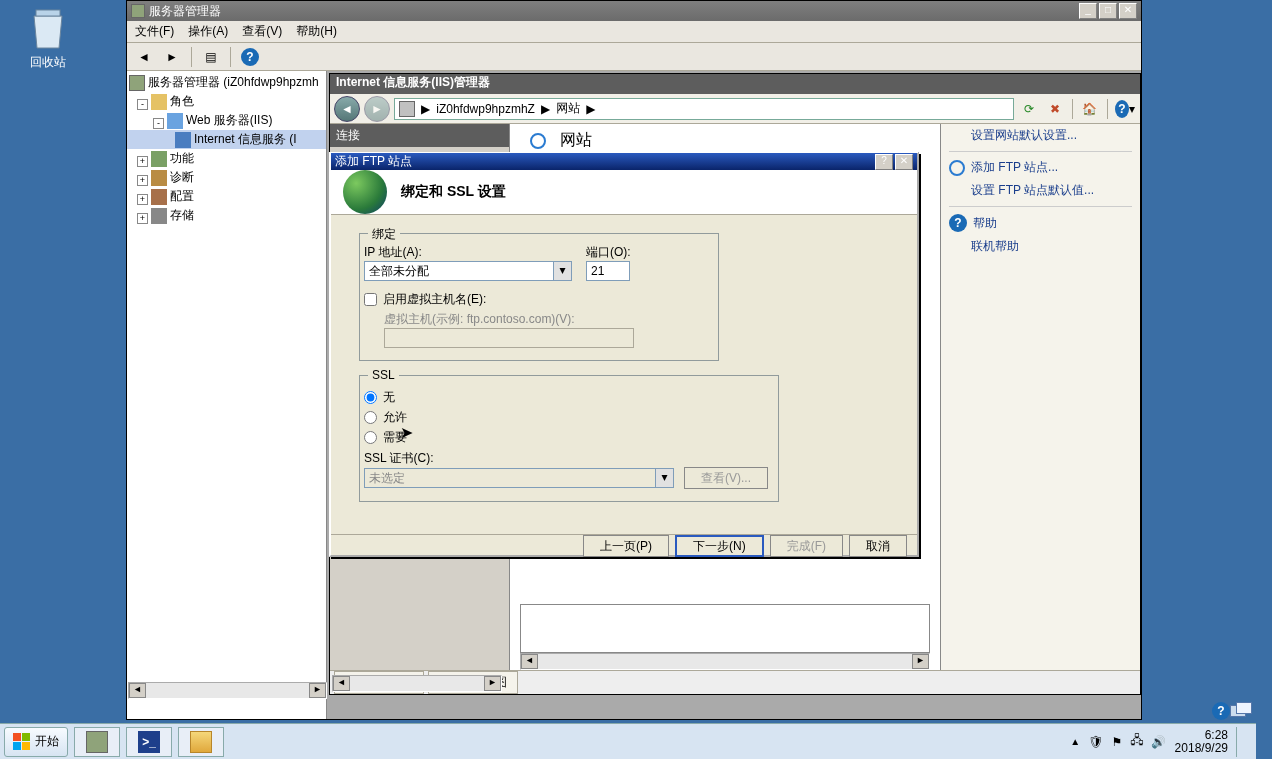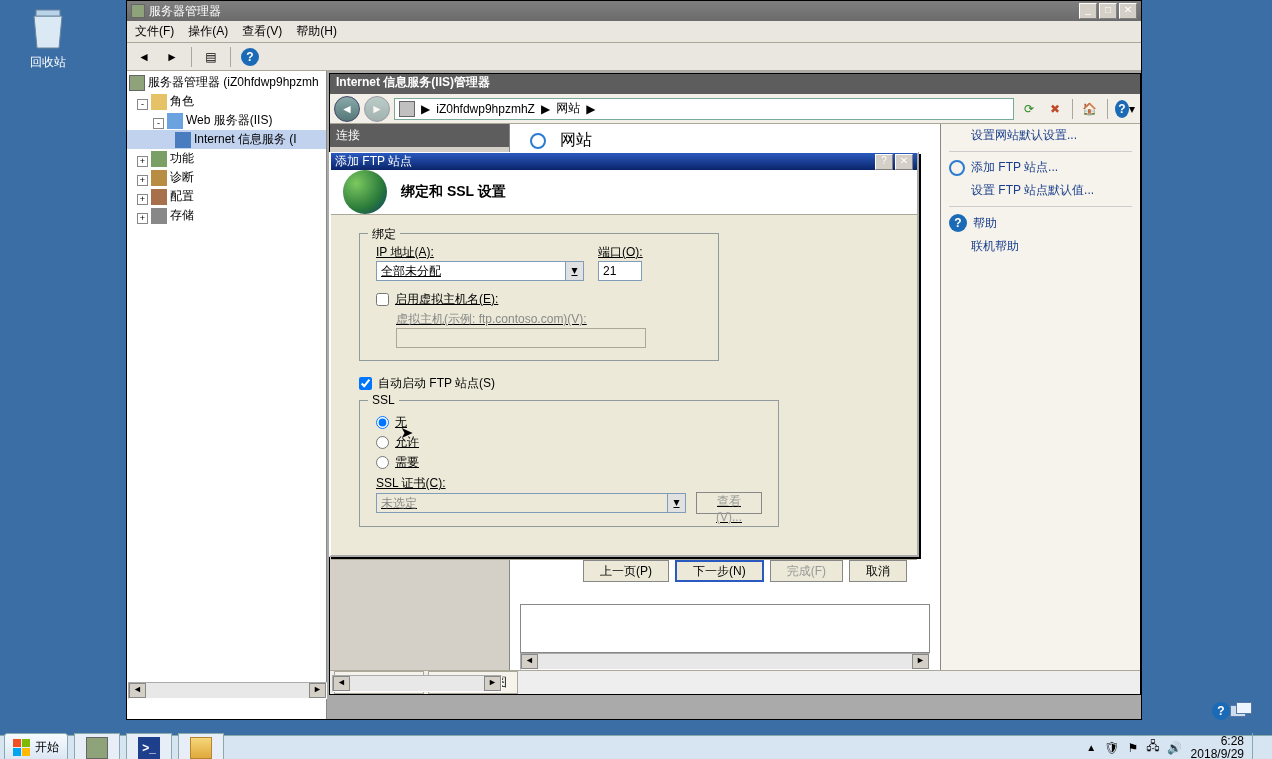--- a/index.html
+++ b/index.html
@@ -45,41 +45,41 @@
 .iis-bottom-tabs{height:24px; background:#eee; border-top:1px solid #aca899; display:flex; align-items:center;}
 .btab{border:1px solid #aca899; background:#f5f3eb; padding:2px 10px; margin-left:4px; display:flex; gap:4px;align-items:center;}
 
 
 .wizard{position:absolute; left:329px; top:152px; width:590px; height:405px; background:#ece9d8; border:2px outset #fff; border-top:1px solid #fff; box-shadow:2px 2px 0 #000; display:flex; flex-direction:column;}
 .wizard-title{height:20px;background:linear-gradient(#2a5abf,#0a246a);color:#fff;display:flex;align-items:center;padding:0 4px;}
 .wizard-title .win-controls{margin-left:auto;}
 .wizard-header{height:62px;background:#fff;border-bottom:1px solid #aca899;display:flex;align-items:center;padding:0 12px;gap:14px;}
 .globe{width:44px;height:44px;border-radius:50%;background:radial-gradient(circle at 30% 30%, #7cc95f, #2a7a3a 60%, #0b3a6a);}
 .wizard-body{flex:1; padding:18px 28px; position:relative;}
-.group{border:1px solid #919b9c; padding:10px 16px 12px; margin-bottom:14px; position:relative;text-decoration:underline;}
+.group{border:1px solid #919b9c; padding:10px 4px 12px; margin-bottom:14px; position:relative;}
 .group .legend{position:absolute; top:-8px; left:8px; background:#ece9d8; padding:0 4px;}
 .field-label{font-size:12px;}
 .combo{display:flex;}
 .combo input{border:1px solid #7f9db9;background:#fff;height:20px;padding:0 4px;}
 .combo .dd{width:18px;height:20px;border:1px solid #7f9db9;border-left:none;background:#e1e1e1;text-align:center;line-height:16px;}
 .checkbox,.radio{display:flex;align-items:center;gap:6px;margin:3px 0;}
 .checkbox input, .radio input{width:13px;height:13px;}
 .disabled{color:#888;}
 .wizard-footer{height:40px;border-top:1px solid #aca899;display:flex;align-items:center;justify-content:flex-end;padding:0 10px;gap:6px;}
 .btn{height:22px; padding:0 16px; border:1px solid #888; background:#ece9d8;}
 .btn.default{border:2px solid #2a5abf;}
 .btn.disabled{color:#999;}
 
 
 .hscroll{height:17px;background:#e8e8e8;border:1px inset #fff;display:flex;align-items:center;}
 .sc-btn{width:17px;height:15px;background:#d4d0c8;border:1px solid #888;text-align:center;font-size:9px;}
 .sc-track{flex:1;height:15px;}
 
 
-.taskbar{position:absolute;left:0;right:0;bottom:0;height:24px;background:#d7e4f2;border-top:1px solid #8aa;display:flex;align-items:center;padding:0 4px;gap:6px;}
+.taskbar{position:absolute;left:0;right:16px;bottom:0;height:36px;background:#d7e4f2;border-top:1px solid #8aa;display:flex;align-items:center;padding:0 4px;gap:6px;}
 .start{height:30px;padding:0 8px;display:flex;align-items:center;gap:4px;background:linear-gradient(#f7fbff,#d7e4f2);border:1px solid #8aa;border-radius:3px;}
 .task-item{width:46px;height:30px;border:1px solid #8aa;background:#e8eef7;display:flex;align-items:center;justify-content:center;}
 .taskitem-icon { width: 22px; height: 22px; }
 .tray{margin-left:auto;display:flex;align-items:center;gap:8px;padding:0 6px;}
 .clock{text-align:right; font-size:11px; line-height:13px;}
 
 
 .cursor{position:absolute; left:400px; top:423px; font-size:16px; color:#000; pointer-events:none;}
 
 
@@ -288,24 +288,20 @@
         </div>
       </div>
       <div class="checkbox" style="margin-top:10px;">
         <input type="checkbox" style="">
         <span>启用虚拟主机名(E):</span>
       </div>
       <div class="disabled" style="margin-left:20px;">虚拟主机(示例: ftp.contoso.com)(V):</div>
       <input disabled="" style="margin-left: 20px; width: 250px; border: 1px solid rgb(172, 168, 153); background: rgb(236, 233, 216); height: 20px;" value="">
     </div>
 
-    <div class="checkbox">
-      <input type="checkbox" checked="" style="">
-      <span>自动启动 FTP 站点(S)</span>
-    </div>
 
     <div class="group" style="width:420px; margin-top:8px;">
       <div class="legend">SSL</div>
       <div class="radio">
           <input type="radio" name="ssl" checked="" style="">
           <span>无</span>
         </div>
       <div class="radio">
           <input type="radio" name="ssl" style="">
           <span>允许</span>

